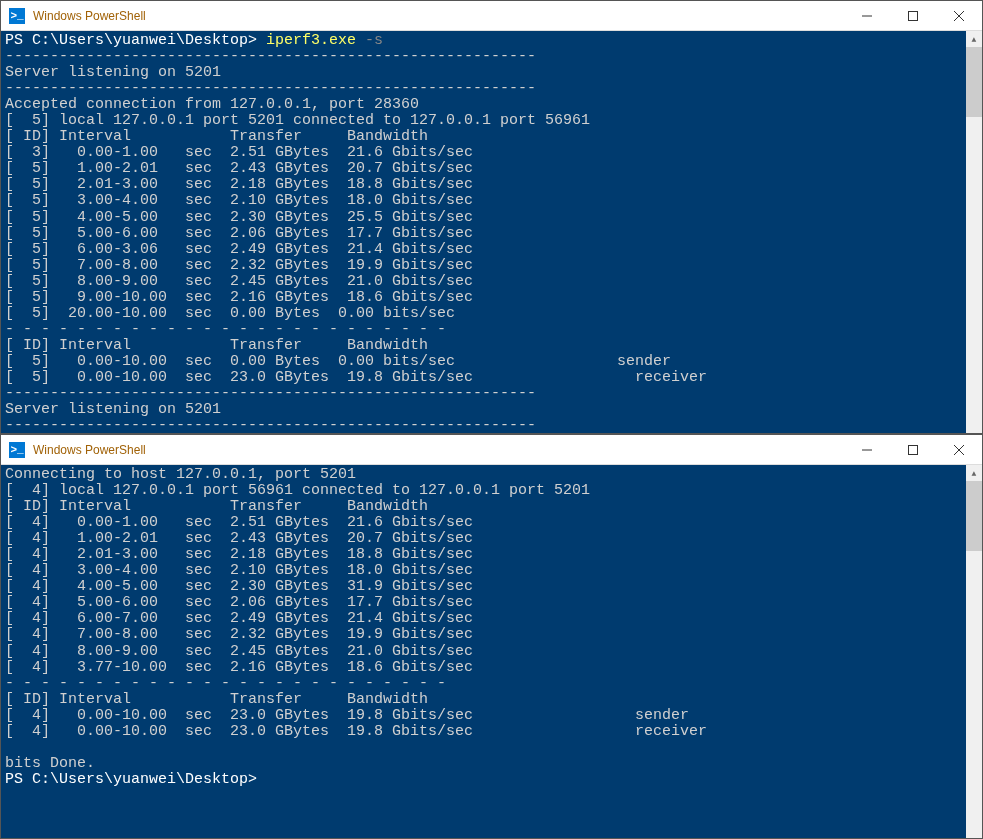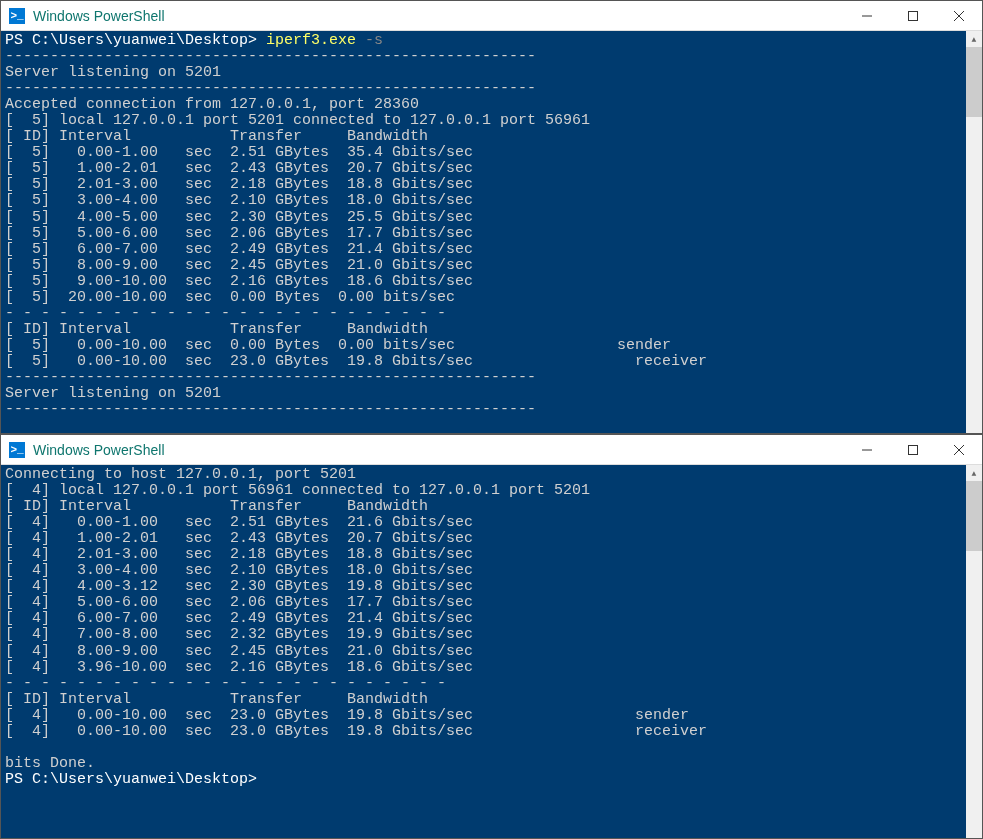--- a/index.html
+++ b/index.html
@@ -35,23 +35,23 @@
       background: #0078d4;
       margin-right: 8px;
       display: flex;
       align-items: center;
       justify-content: center;
       color: #fff;
       font-size: 11px;
       font-weight: bold;
     }
     .titlebar-text {
-      color: #0f766e;
+      color: #a16207;
       font-family: 'Segoe UI', Tahoma, sans-serif;
-      font-size: 14px;
+      font-size: 12px;
       flex: 1;
     }
     .titlebar-controls { display: flex; height: 100%; }
     .titlebar-btn {
       width: 46px;
       display: flex;
       align-items: center;
       justify-content: center;
       color: #333;
       cursor: pointer;
@@ -122,27 +122,28 @@
     </div>
   </div>
   <div class="terminal-body">
 <pre class="line"><span class="prompt">PS C:\Users\yuanwei\Desktop&gt;</span><span> </span><span class="cmd-yellow">iperf3.exe</span><span> </span><span class="cmd-gray">-s</span></pre>
 <pre class="dashes">-----------------------------------------------------------</pre>
 <pre class="line">Server listening on 5201</pre>
 <pre class="dashes">-----------------------------------------------------------</pre>
 <pre class="line">Accepted connection from 127.0.0.1, port 28360</pre>
 <pre class="line">[  5] local 127.0.0.1 port 5201 connected to 127.0.0.1 port 56961</pre>
 <pre class="line">[ ID] Interval           Transfer     Bandwidth</pre>
-<pre class="line">[  5]   0.00-1.00   sec  2.51 GBytes  35.4 Gbits/sec</pre>
+<pre class="line">[  3]   0.00-1.00   sec  2.51 GBytes  21.6 Gbits/sec</pre>
 <pre class="line">[  5]   1.00-2.01   sec  2.43 GBytes  20.7 Gbits/sec</pre>
 <pre class="line">[  5]   2.01-3.00   sec  2.18 GBytes  18.8 Gbits/sec</pre>
 <pre class="line">[  5]   3.00-4.00   sec  2.10 GBytes  18.0 Gbits/sec</pre>
 <pre class="line">[  5]   4.00-5.00   sec  2.30 GBytes  25.5 Gbits/sec</pre>
 <pre class="line">[  5]   5.00-6.00   sec  2.06 GBytes  17.7 Gbits/sec</pre>
-<pre class="line">[  5]   6.00-7.00   sec  2.49 GBytes  21.4 Gbits/sec</pre>
+<pre class="line">[  5]   6.00-3.06   sec  2.49 GBytes  21.4 Gbits/sec</pre>
+<pre class="line">[  5]   7.00-8.00   sec  2.32 GBytes  19.9 Gbits/sec</pre>
 <pre class="line">[  5]   8.00-9.00   sec  2.45 GBytes  21.0 Gbits/sec</pre>
 <pre class="line">[  5]   9.00-10.00  sec  2.16 GBytes  18.6 Gbits/sec</pre>
 <pre class="line">[  5]  20.00-10.00  sec  0.00 Bytes  0.00 bits/sec</pre>
 <pre class="dashes">- - - - - - - - - - - - - - - - - - - - - - - - -</pre>
 <pre class="line">[ ID] Interval           Transfer     Bandwidth</pre>
 <pre class="line">[  5]   0.00-10.00  sec  0.00 Bytes  0.00 bits/sec                  sender</pre>
 <pre class="line">[  5]   0.00-10.00  sec  23.0 GBytes  19.8 Gbits/sec                  receiver</pre>
 <pre class="dashes">-----------------------------------------------------------</pre>
 <pre class="line">Server listening on 5201</pre>
 <pre class="dashes">-----------------------------------------------------------</pre>
@@ -177,26 +178,26 @@
     </div>
   </div>
   <div class="terminal-body">
 <pre class="line">Connecting to host 127.0.0.1, port 5201</pre>
 <pre class="line">[  4] local 127.0.0.1 port 56961 connected to 127.0.0.1 port 5201</pre>
 <pre class="line">[ ID] Interval           Transfer     Bandwidth</pre>
 <pre class="line">[  4]   0.00-1.00   sec  2.51 GBytes  21.6 Gbits/sec</pre>
 <pre class="line">[  4]   1.00-2.01   sec  2.43 GBytes  20.7 Gbits/sec</pre>
 <pre class="line">[  4]   2.01-3.00   sec  2.18 GBytes  18.8 Gbits/sec</pre>
 <pre class="line">[  4]   3.00-4.00   sec  2.10 GBytes  18.0 Gbits/sec</pre>
-<pre class="line">[  4]   4.00-3.12   sec  2.30 GBytes  19.8 Gbits/sec</pre>
+<pre class="line">[  4]   4.00-5.00   sec  2.30 GBytes  31.9 Gbits/sec</pre>
 <pre class="line">[  4]   5.00-6.00   sec  2.06 GBytes  17.7 Gbits/sec</pre>
 <pre class="line">[  4]   6.00-7.00   sec  2.49 GBytes  21.4 Gbits/sec</pre>
 <pre class="line">[  4]   7.00-8.00   sec  2.32 GBytes  19.9 Gbits/sec</pre>
 <pre class="line">[  4]   8.00-9.00   sec  2.45 GBytes  21.0 Gbits/sec</pre>
-<pre class="line">[  4]   3.96-10.00  sec  2.16 GBytes  18.6 Gbits/sec</pre>
+<pre class="line">[  4]   3.77-10.00  sec  2.16 GBytes  18.6 Gbits/sec</pre>
 <pre class="dashes">- - - - - - - - - - - - - - - - - - - - - - - - -</pre>
 <pre class="line">[ ID] Interval           Transfer     Bandwidth</pre>
 <pre class="line">[  4]   0.00-10.00  sec  23.0 GBytes  19.8 Gbits/sec                  sender</pre>
 <pre class="line">[  4]   0.00-10.00  sec  23.0 GBytes  19.8 Gbits/sec                  receiver</pre>
 <pre class="line">&nbsp;</pre>
 <pre class="line">bits Done.</pre>
 <pre class="line"><span class="prompt">PS C:\Users\yuanwei\Desktop&gt;</span></pre>
   </div>
   <div class="scrollbar">
     <div class="scroll-arrow">▲</div>

